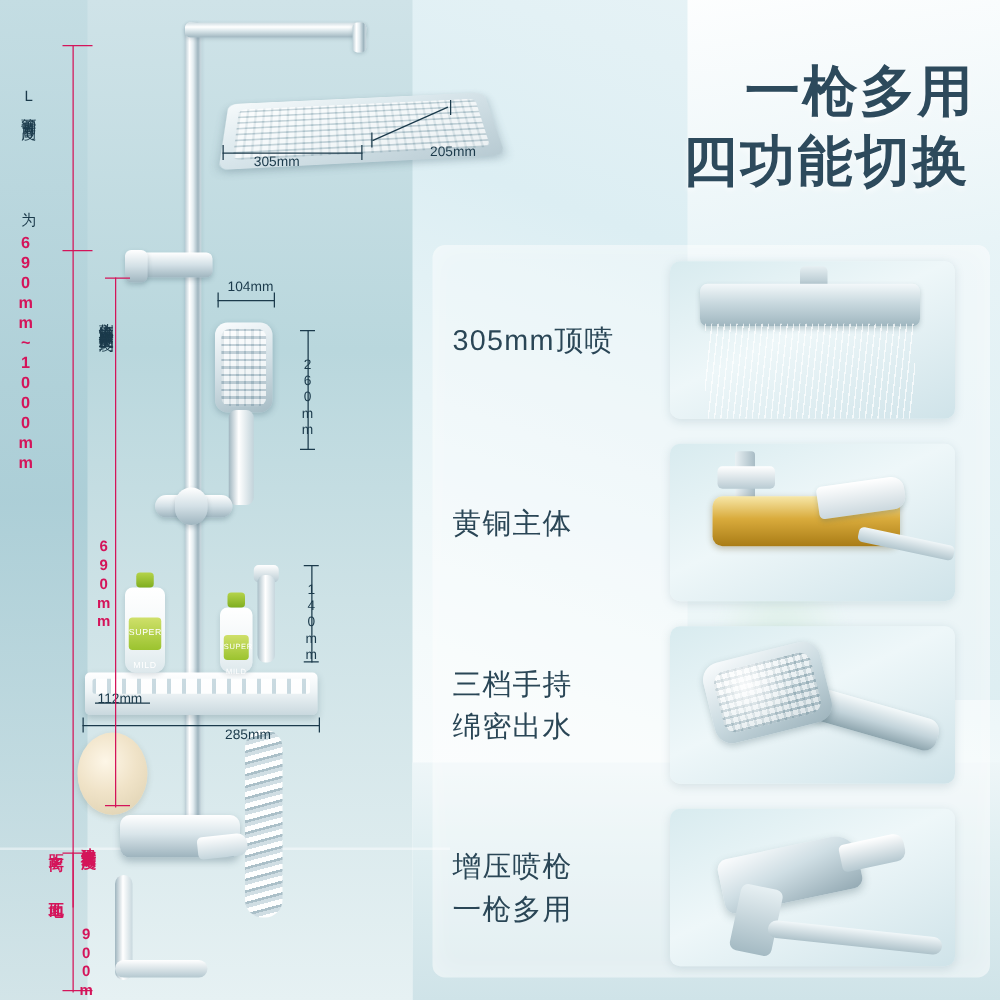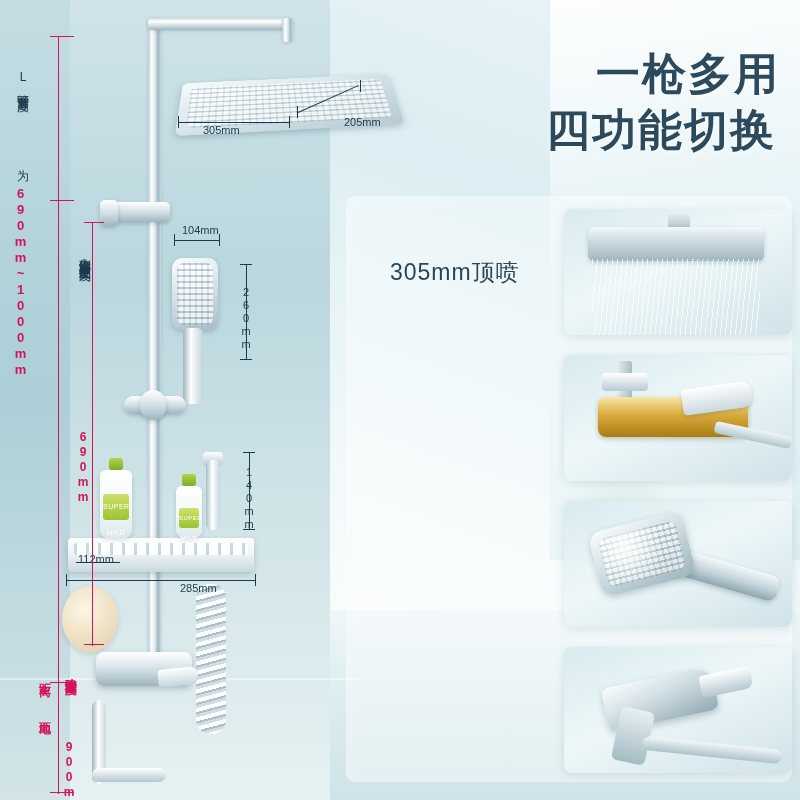--- a/index.html
+++ b/index.html
@@ -101,21 +101,20 @@
     border-radius: 10px;
     box-shadow: 0 0 22px rgba(255,255,255,.35) inset;
   }
   .feature-row {
     position: absolute;
     left: 0;
     width: 446px;
     height: 140px;
     display: flex;
     align-items: center;
-    justify-content: flex-end;
   }
   .feature-text {
     width: 190px;
     padding-left: 16px;
     box-sizing: border-box;
     font-size: 23px;
     line-height: 1.5;
     color: #2a4656;
     font-family: "Liberation Sans", sans-serif;
     letter-spacing: 1px;
@@ -585,40 +584,49 @@
       </div>
       <div class="feature-img">
         <div class="sh-neck"></div>
         <div class="sh-head"></div>
         <div class="sh-water"></div>
       </div>
     </div>
 
     <div class="feature-row" style="top:152px;">
       <div class="feature-text">
+        <div>黄铜主体</div>
       </div>
       <div class="feature-img">
         <div class="mx-riser"></div>
         <div class="mx-bracket"></div>
         <div class="mx-body"></div>
         <div class="mx-handle"></div>
         <div class="mx-pipe"></div>
       </div>
     </div>
 
     <div class="feature-row" style="top:298px;">
+      <div class="feature-text">
+        <div>三档手持</div>
+        <div>绵密出水</div>
+      </div>
       <div class="feature-img">
         <div class="hh-handle"></div>
         <div class="hh-head">
           <div class="hh-face"></div>
         </div>
       </div>
     </div>
 
     <div class="feature-row" style="top:444px;">
+      <div class="feature-text">
+        <div>增压喷枪</div>
+        <div>一枪多用</div>
+      </div>
       <div class="feature-img">
         <div class="gn-body"></div>
         <div class="gn-nozzle"></div>
         <div class="gn-grip"></div>
         <div class="gn-hose"></div>
       </div>
     </div>
 
   </div>
 </div>

